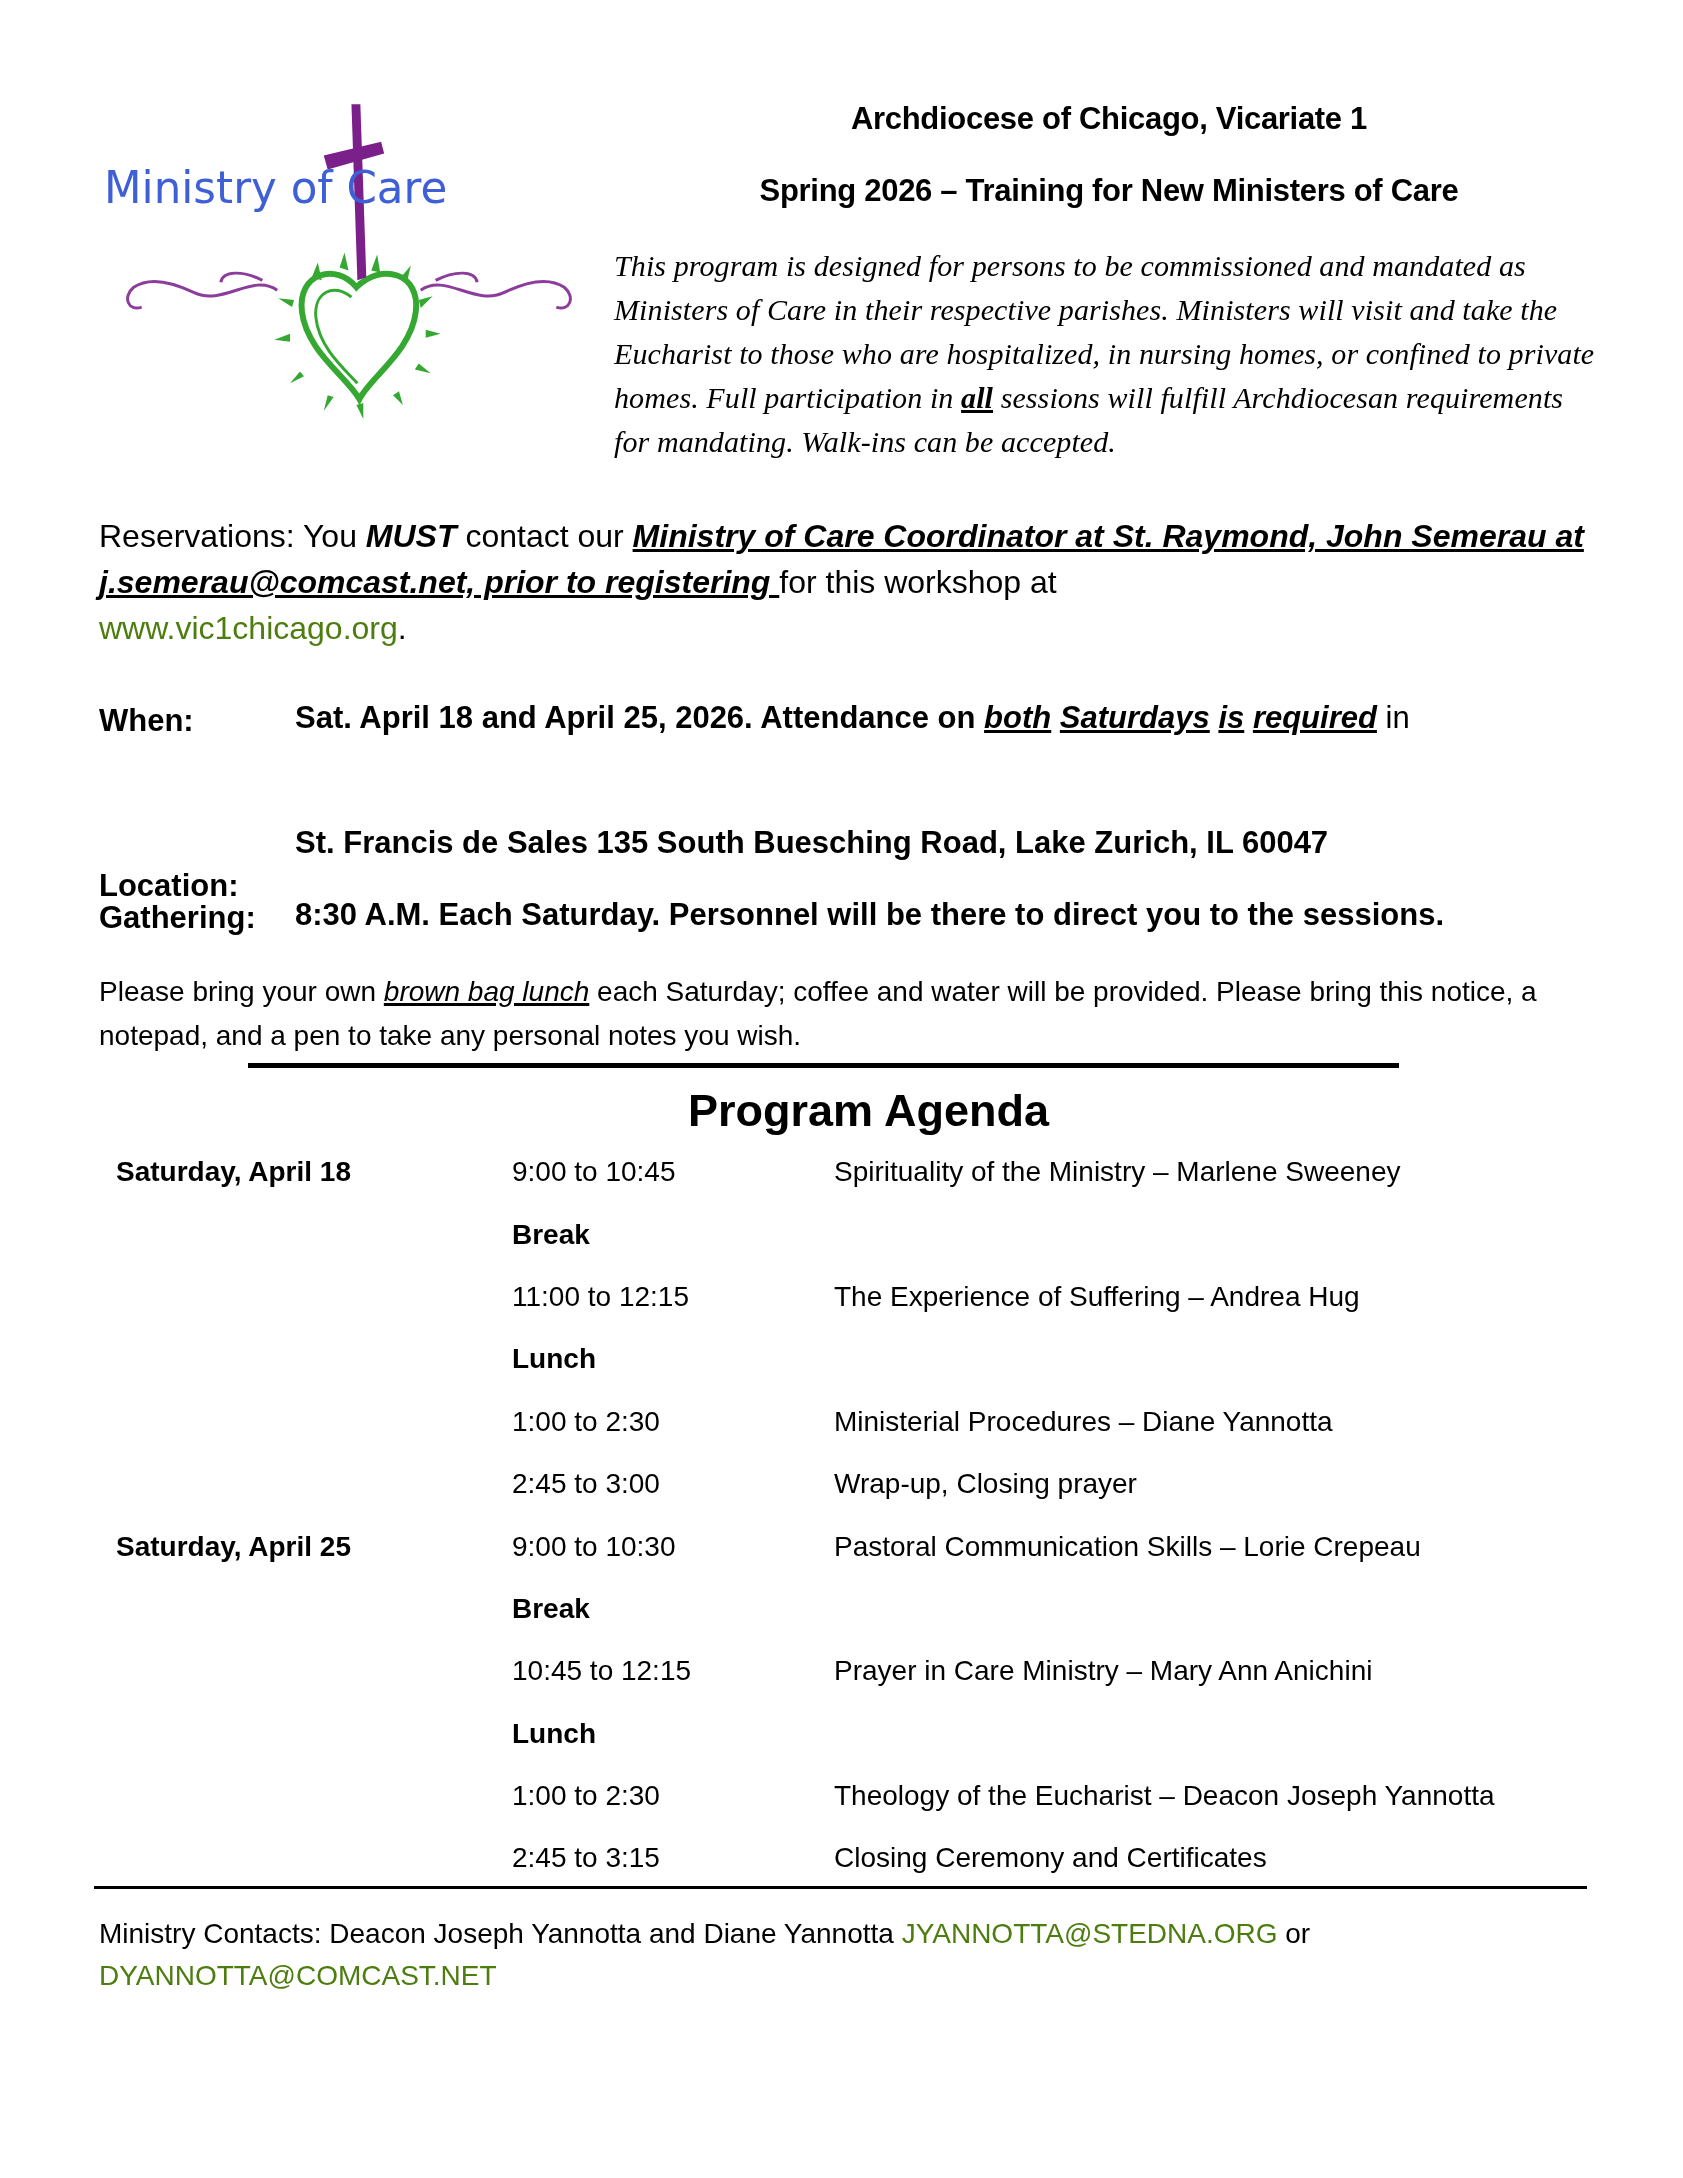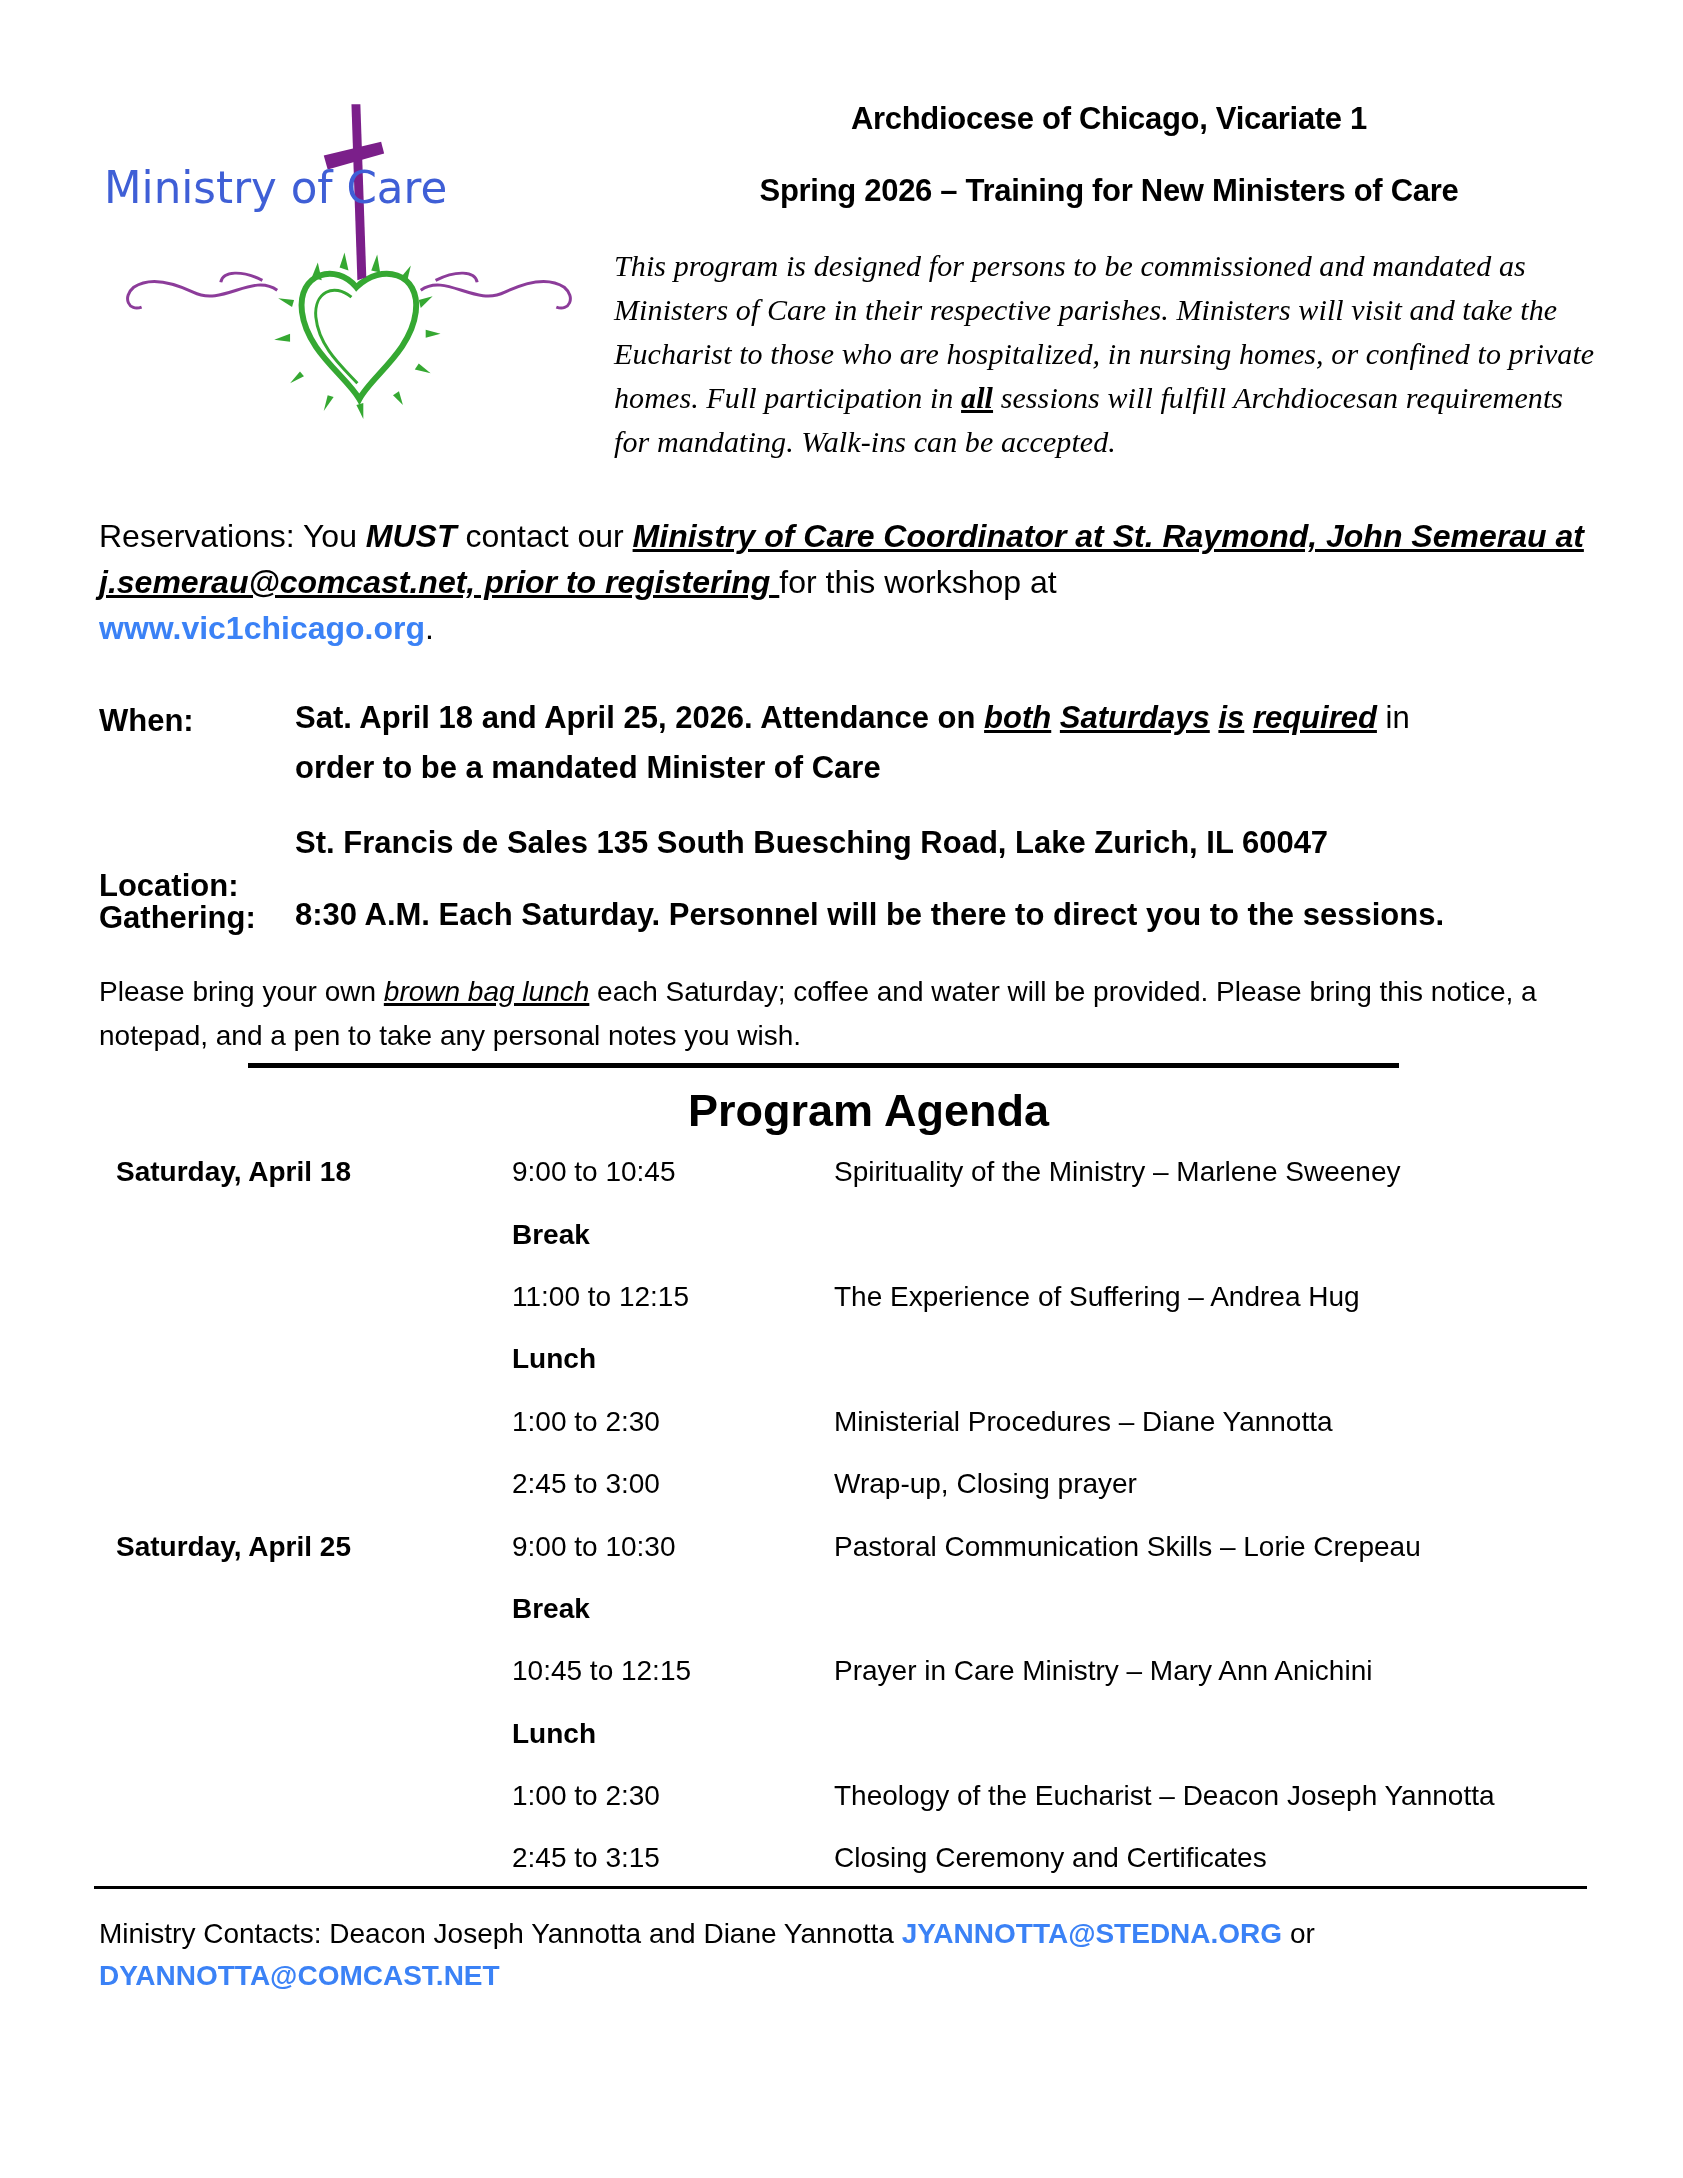--- a/index.html
+++ b/index.html
@@ -9,21 +9,21 @@
   .logo { position: absolute; left: 104px; top: 104px; width: 485px; height: 317px; }
   .title { position: absolute; left: 594px; width: 1030px; text-align: center; font-weight: bold;
            font-size: 31px; letter-spacing: -0.3px; }
   .intro { position: absolute; left: 614px; top: 244px; width: 990px; font-family: "Liberation Serif", serif;
            font-style: italic; font-size: 30px; line-height: 44px; white-space: normal; letter-spacing: 0.1px; }
   .intro .ul { text-decoration: underline; font-weight: bold; text-decoration-thickness: 3px; }
   .res { position: absolute; left: 99px; top: 513px; width: 1505px; font-size: 32px; line-height: 46px; }
   .res .b { font-weight: normal; }
   .res .bi { font-weight: bold; font-style: italic; }
   .res .bu { font-weight: bold; font-style: italic; text-decoration: underline; text-decoration-thickness: 3px; }
-  .link { color: #3b82f6; font-weight: bold; }
+  .link { color: #4d7c0f; }
   .lbl { position: absolute; left: 99px; font-weight: bold; font-size: 31px; }
   .val { position: absolute; left: 295px; font-weight: bold; font-size: 31px; width: 1317px; line-height: 50px; }
   .val .u { font-style: italic; text-decoration: underline; text-decoration-thickness: 3px; }
   .val .n { font-weight: normal; }
   .note { position: absolute; left: 99px; top: 970px; width: 1505px; font-size: 28px; line-height: 44px; }
   .note .u { font-style: italic; text-decoration: underline; text-decoration-thickness: 3px; }
   .rule { position: absolute; background: #000; }
   .agenda-title { position: absolute; left: 621px; top: 1085px; width: 495px; text-align: center;
                   font-weight: bold; font-size: 45px; }
   .row { position: absolute; left: 99px; width: 1485px; height: 62px; font-size: 28px; margin-left: 17px; }
@@ -75,21 +75,21 @@
 </div>
 
 <div class="title" style="top:101px;">Archdiocese of Chicago, Vicariate 1</div>
 <div class="title" style="top:173px;">Spring 2026 – Training for New Ministers of Care</div>
 
 <div class="intro"><span>This program is designed for persons to be commissioned and mandated as Ministers of Care in their respective parishes. Ministers will visit and take the Eucharist to those who are hospitalized, in nursing homes, or confined to private homes. Full participation in </span><span class="ul">all</span><span> sessions will fulfill Archdiocesan requirements for mandating. Walk-ins can be accepted.</span></div>
 
 <div class="res"><span class="b">Reservations</span><span>:  You </span><span class="bi">MUST</span><span> contact our </span><span class="bu">Ministry of Care Coordinator at St. Raymond, John Semerau at j.semerau@comcast.net, prior to registering </span><span>for this workshop at </span><br><span class="link">www.vic1chicago.org</span><span>.</span></div>
 
 <div class="lbl" style="top:703px;">When:</div>
-<div class="val" style="top:693px;"><span>Sat. April 18 and April 25, 2026. Attendance on </span><span class="u">both</span> <span class="u">Saturdays</span> <span class="u">is</span> <span class="u">required</span><span class="n"> in</span><br><span>order to be a mandated Minister of Care</span></div>
+<div class="val" style="top:693px;"><span>Sat. April 18 and April 25, 2026. Attendance on </span><span class="u">both</span> <span class="u">Saturdays</span> <span class="u">is</span> <span class="u">required</span><span class="n"> in</span><br></div>
 
 <div class="lbl" style="top:828px;margin-top:40px;">Location:</div>
 <div class="val abs" style="top:818px;">St. Francis de Sales 135 South Buesching Road, Lake Zurich, IL 60047</div>
 
 <div class="lbl" style="top:900px;">Gathering:</div>
 <div class="val abs" style="top:890px;">8:30 A.M. Each Saturday. Personnel will be there to direct you to the sessions.</div>
 
 <div class="note"><span>Please bring your own </span><span class="u">brown bag lunch</span><span> each Saturday; coffee and water will be provided. Please bring this notice, a notepad, and a pen to take any personal notes you wish.</span></div>
 
 <div class="rule" style="left:248px; top:1063px; width:1151px; height:5px;"></div>

